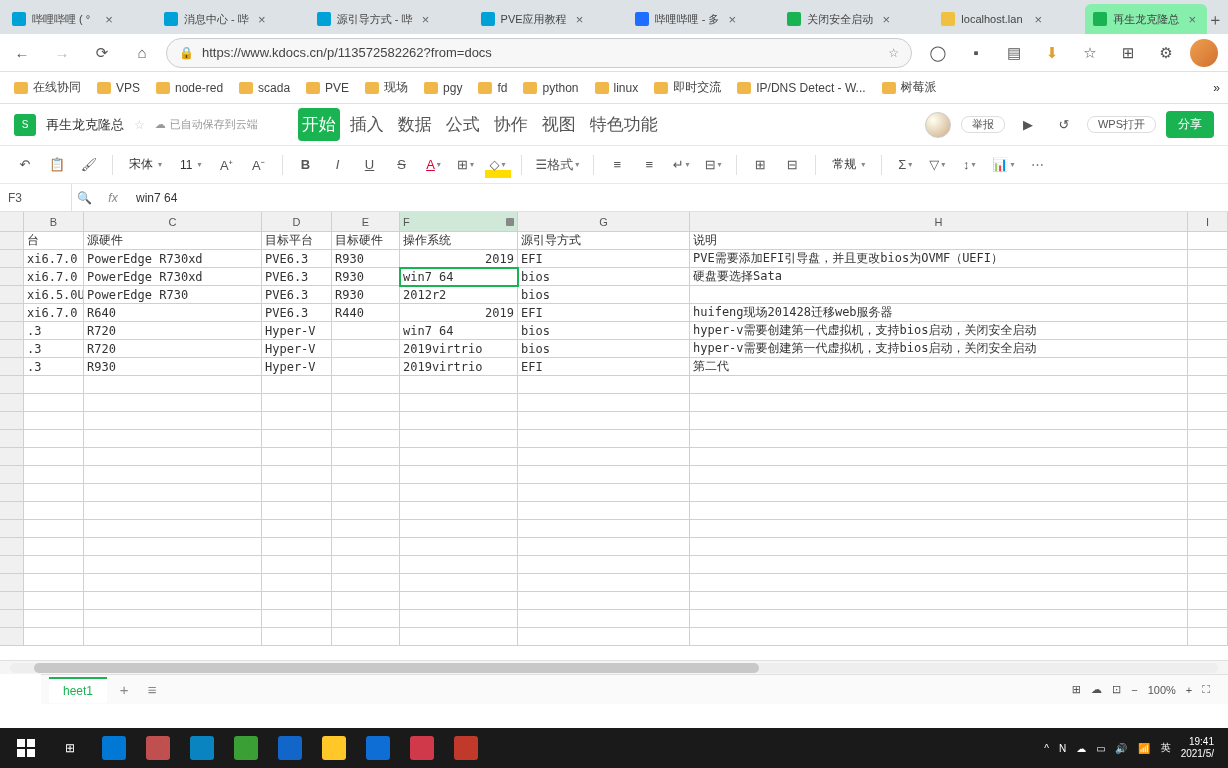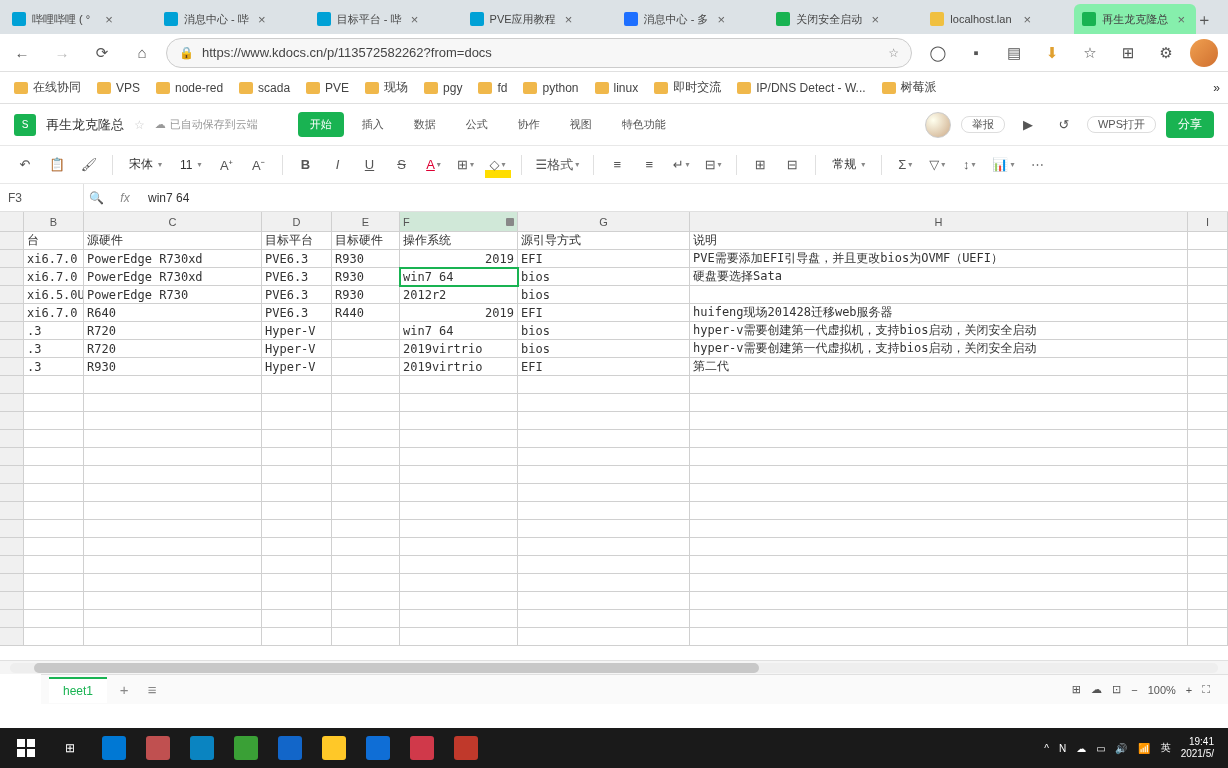--- a/index.html
+++ b/index.html
@@ -29,37 +29,37 @@
 .bookmarks { height: 32px; background: #fff; display: flex; align-items: center; padding: 0 8px; gap: 4px; border-bottom: 1px solid #e0e0e0; }
 .bookmark { display: flex; align-items: center; gap: 5px; padding: 4px 6px; font-size: 12px; color: #444; white-space: nowrap; }
 .folder-icon { width: 14px; height: 12px; background: #f0b84b; border-radius: 2px; }
 
 
 .app-header { height: 42px; background: #fff; display: flex; align-items: center; padding: 0 14px; gap: 10px; border-bottom: 1px solid #e8e8e8; }
 .app-logo { width: 22px; height: 22px; background: #19b352; border-radius: 3px; display: flex; align-items: center; justify-content: center; color: #fff; font-size: 10px; }
 .doc-title { font-size: 13px; color: #333; font-weight: 500; }
 .save-status { font-size: 11px; color: #999; display: flex; align-items: center; gap: 4px; }
 .menu-tabs { display: flex; gap: 6px; margin-left: 30px; }
-.menu-tab { padding: 5px 12px; font-size: 11px; color: #555; border-radius: 4px; }
+.menu-tab { padding: 5px 4px; font-size: 17px; color: #555; border-radius: 4px; }
 .menu-tab.active { background: #19b352; color: #fff; }
 .header-right { margin-left: auto; display: flex; align-items: center; gap: 10px; }
 .header-btn { padding: 0 10px; border: 1px solid #ddd; border-radius: 8px; font-size: 11px; color: #555; }
 .user-av { width: 26px; height: 26px; border-radius: 50%; background: radial-gradient(circle at 30% 30%, #ffe,#ca8); border: 1px solid #ccc; }
 .share-btn { background: #19b352; color: #fff; border: none; padding: 5px 12px; border-radius: 4px; font-size: 12px; }
 
 
 .toolbar { height: 38px; background: #fff; display: flex; align-items: center; padding: 0 12px; gap: 6px; border-bottom: 1px solid #e8e8e8; }
 .tool-btn { min-width: 26px; height: 26px; display: flex; align-items: center; justify-content: center; color: #555; font-size: 13px; padding: 0 4px; }
 .tool-sep { width: 1px; height: 20px; background: #e0e0e0; margin: 0 4px; }
 .tool-sel { display: flex; align-items: center; gap: 3px; padding: 0 6px; }
 .tool-drop::after { content: "▾"; font-size: 8px; color: #888; margin-left: 2px; }
 
 
 .formula-bar { height: 28px; display: flex; align-items: center; border-bottom: 1px solid #e0e0e0; }
-.name-box { width: 84px; padding: 0 8px; font-size: 12px; color: #555; border-right: 1px solid #e0e0e0; height: 100%; display: flex; align-items: center; }
+.name-box { width: 72px; padding: 0 8px; font-size: 12px; color: #555; border-right: 1px solid #e0e0e0; height: 100%; display: flex; align-items: center; }
 .fx-icon { width: 30px; display: flex; align-items: center; justify-content: center; color: #888; font-style: italic; }
 .fx-input { flex: 1; padding: 0 8px; font-size: 12px; color: #333; }
 
 
 .sheet-area { position: relative; height: 448px; overflow: hidden; background: #fff; }
 .grid { display: grid; grid-template-columns: 24px 60px 178px 70px 68px 118px 172px 498px 40px; }
 .col-header, .row-header, .cell { border-right: 1px solid #d0d0d0; border-bottom: 1px solid #d0d0d0; height: 18px; font-size: 12px; padding: 0 3px; overflow: hidden; white-space: nowrap; display: flex; align-items: center; font-family: "SimSun", monospace; }
 .col-header { background: #f0f0f0; justify-content: center; color: #555; font-family: sans-serif; font-size: 11px; height: 20px; }
 .col-header.sel { background: #d0e8d8; }
 .row-header { background: #f0f0f0; justify-content: center; color: #555; font-family: sans-serif; font-size: 11px; }
@@ -98,31 +98,31 @@
         <span class="label">哔哩哔哩 ( °</span>
         <span class="close">×</span>
       </div>
       <div class="tab">
         <div class="favicon" style="background:#00a1d6"></div>
         <span class="label">消息中心 - 哔</span>
         <span class="close">×</span>
       </div>
       <div class="tab">
         <div class="favicon" style="background:#00a1d6"></div>
-        <span class="label">目标平台 - 哔</span>
+        <span class="label">源引导方式 - 哔</span>
         <span class="close">×</span>
       </div>
       <div class="tab">
         <div class="favicon" style="background:#00a1d6"></div>
         <span class="label">PVE应用教程</span>
         <span class="close">×</span>
       </div>
       <div class="tab">
         <div class="favicon" style="background:#1e6fff"></div>
-        <span class="label">消息中心 - 多</span>
+        <span class="label">哔哩哔哩 - 多</span>
         <span class="close">×</span>
       </div>
       <div class="tab">
         <div class="favicon" style="background:#19b352"></div>
         <span class="label">关闭安全启动</span>
         <span class="close">×</span>
       </div>
       <div class="tab">
         <div class="favicon" style="background:#f0c040"></div>
         <span class="label">localhost.lan</span>

